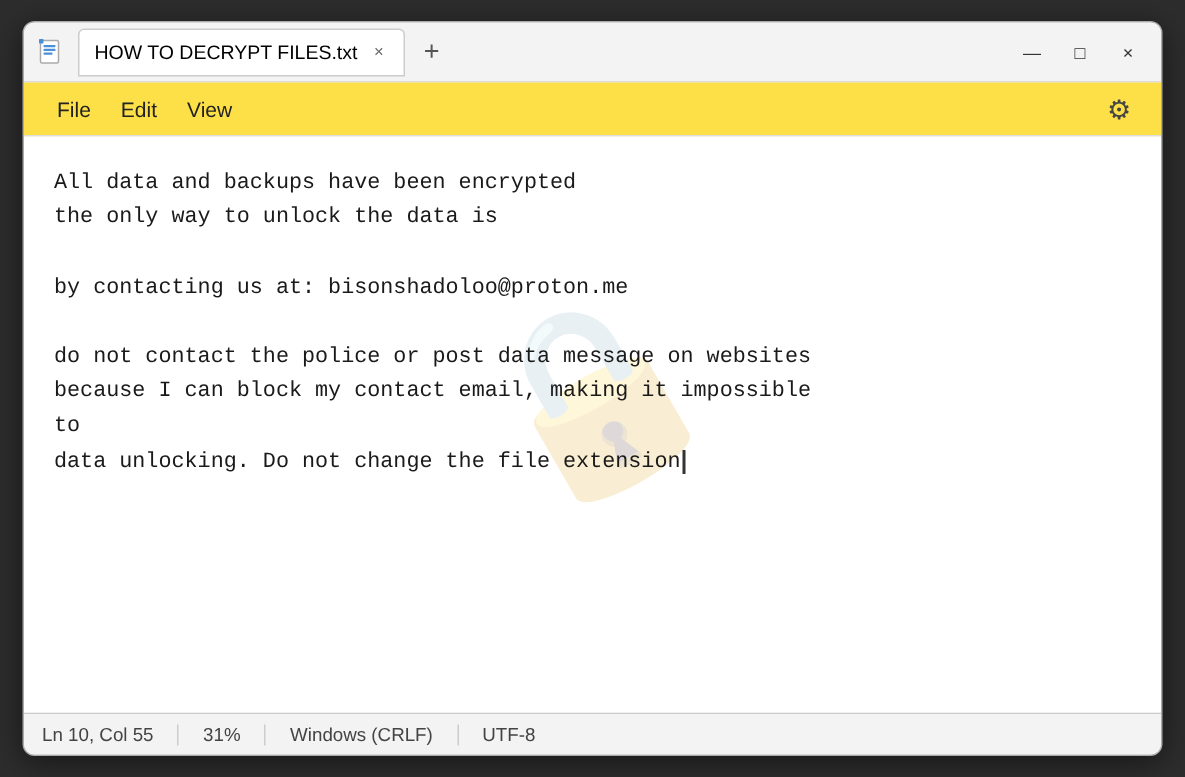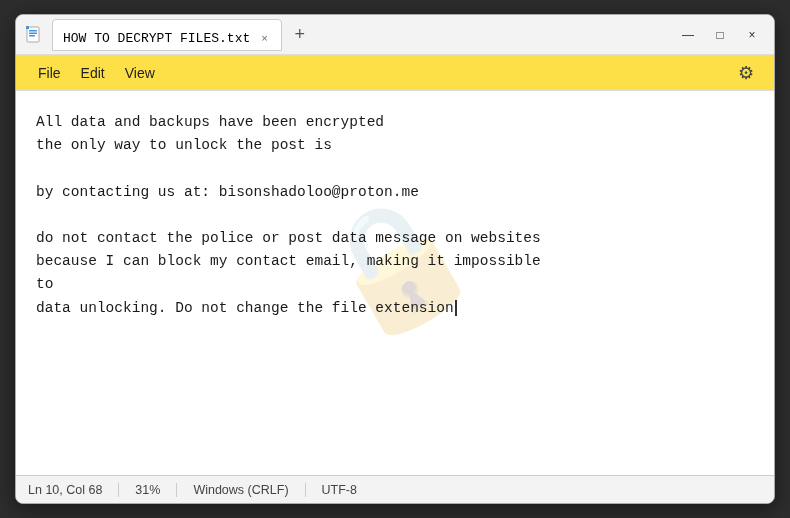--- a/index.html
+++ b/index.html
@@ -51,29 +51,28 @@
       width: 20px;
       height: 20px;
       margin-right: 8px;
       display: flex;
       align-items: center;
       justify-content: center;
     }
 
     .tab {
       display: flex;
-      align-items: flex-end;
+      align-items: center;
       background: white;
       border: 1px solid #ccc;
       border-radius: 4px 4px 0 0;
       padding: 4px 10px;
       font-size: 13px;
       height: 32px;
       gap: 8px;
-      font-family: Liberation Mono, monospace;
     }
 
     .tab-close {
       font-size: 11px;
       color: #666;
       cursor: pointer;
       padding: 1px 3px;
     }
 
     .tab-new {
@@ -257,30 +256,30 @@
     <div class="menu-item">Edit</div>
     <div class="menu-item">View</div>
     <div class="menu-spacer"></div>
     <div class="gear-icon">⚙</div>
   </div>
 
   <div class="text-content">
     <div class="watermark">🔒</div>
     <div class="text-lines" id="text-lines">
     <div class="text-line">All data and backups have been encrypted</div>
-        <div class="text-line">the only way to unlock the post is</div>
+        <div class="text-line">the only way to unlock the data is</div>
         <div class="text-line">&nbsp;</div>
         <div class="text-line">by contacting us at: bisonshadoloo@proton.me</div>
         <div class="text-line">&nbsp;</div>
         <div class="text-line">do not contact the police or post data message on websites</div>
         <div class="text-line">because I can block my contact email, making it impossible</div>
         <div class="text-line">to</div>
         <div class="text-line">data unlocking. Do not change the file extension<span class="cursor"></span></div>
       </div>
   </div>
 
   <div class="status-bar">
-    <div class="status-section">Ln 10, Col 68</div>
+    <div class="status-section">Ln 10, Col 55</div>
     <div class="status-section">31%</div>
     <div class="status-section">Windows (CRLF)</div>
     <div class="status-section">UTF-8</div>
   </div>
 </div>
 
 </body></html>

